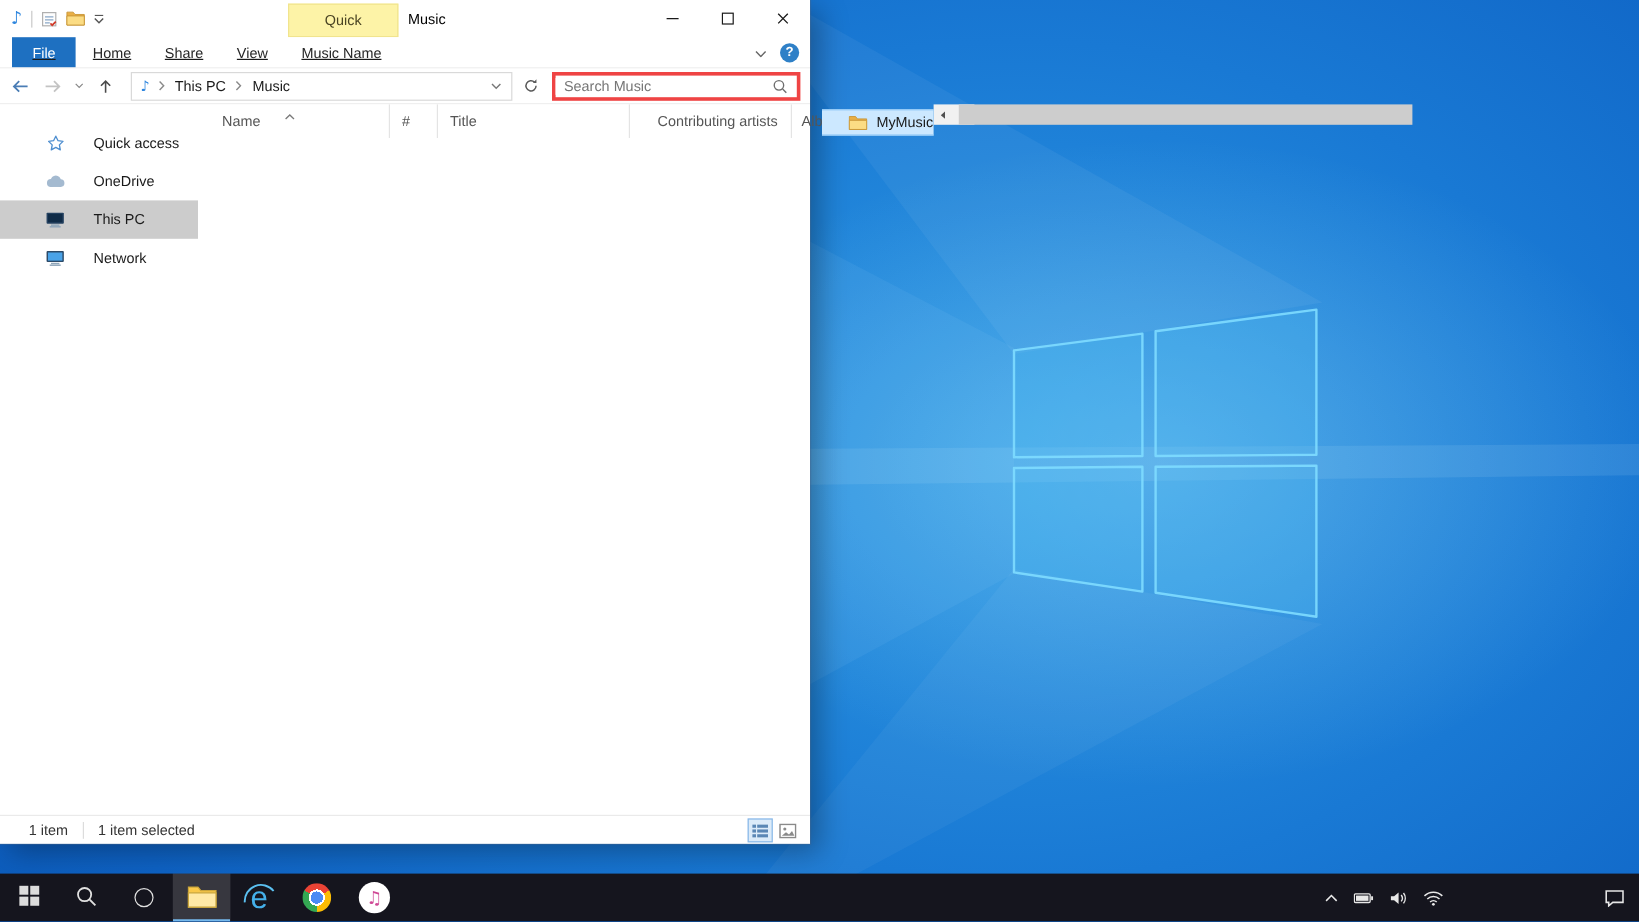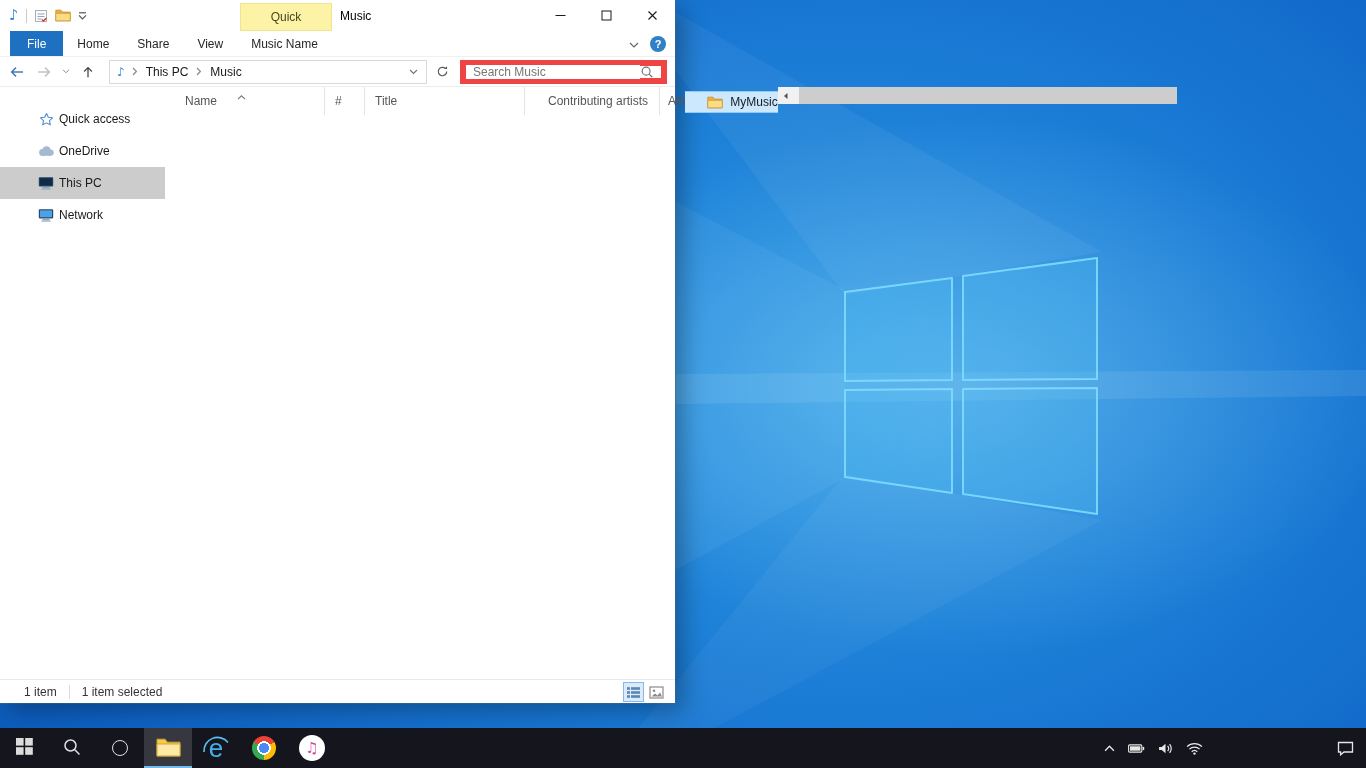--- a/index.html
+++ b/index.html
@@ -24,50 +24,50 @@
   .qat-btn{display:flex;align-items:center;justify-content:center;}
   .contextual-group{position:absolute;left:240px;top:3px;width:92px;height:28px;
     background:#fdf3a7;border:1px solid #f1e48e;display:flex;align-items:center;justify-content:center;
     color:#4a4423;}
   .window-title{position:absolute;left:340px;top:0;height:31px;display:flex;align-items:center;color:#000;}
   .caption-buttons{position:absolute;right:0;top:0;height:31px;display:flex;}
   .cap-btn{width:46px;height:31px;display:flex;align-items:center;justify-content:center;}
 
   
   .tabrow{height:26px;display:flex;align-items:stretch;padding-left:10px;position:relative;
-    border-bottom:1px solid #efefef;flex:0 0 auto;background:#fff;}
+    border-bottom:1px solid #efefef;flex:0 0 auto;background:#fff;text-decoration:underline;}
   .tab{padding:0 14px;display:flex;align-items:center;color:#262626;}
   .tab-file{background:#1e70c1;color:#fff;padding:0 17px;}
   .tabrow-right{position:absolute;right:9px;top:0;height:26px;display:flex;align-items:center;gap:11px;}
   .help-btn{width:16px;height:16px;border-radius:50%;background:#2f80c7;color:#fff;font-size:11px;
     font-weight:bold;display:flex;align-items:center;justify-content:center;}
 
   
   .navbar{height:30px;display:flex;align-items:center;padding:0 6px 0 4px;gap:2px;
     border-bottom:1px solid #ececec;flex:0 0 auto;background:#fff;}
   .nav-btn{width:25px;height:25px;display:flex;align-items:center;justify-content:center;flex:0 0 auto;}
   .nav-btn.narrow{width:15px;}
   .addressbar{width:318px;height:24px;border:1px solid #d9d9d9;background:#fff;margin-left:7px;
     display:flex;align-items:center;flex:0 0 auto;}
   .addr-note{font-family:"DejaVu Sans",sans-serif;font-size:12px;color:#2e86de;margin:0 4px 0 7px;line-height:1;}
   .crumb-chev{display:flex;align-items:center;padding:0 3px;}
   .crumb{padding:0 5px;color:#1a1a1a;}
   .addr-spacer{flex:1;}
   .addr-drop{padding:0 8px;display:flex;align-items:center;height:100%;}
   .refresh-btn{width:22px;height:24px;display:flex;align-items:center;justify-content:center;margin-left:2px;}
-  .searchbox{flex:1;height:24px;border:6px solid #ef4444;background:#fff;margin-left:5px;margin-right:2px;
+  .searchbox{flex:1;height:24px;border:3px solid #ef4444;background:#fff;margin-left:5px;margin-right:2px;
     display:flex;align-items:center;min-width:0;}
   .searchbox input{flex:1;min-width:0;border:none;outline:none;font:inherit;color:#333;padding:0 7px;}
   .searchbox input::placeholder{color:#767676;}
   .search-mag{margin-right:7px;display:flex;align-items:center;}
 
   
   .winbody{flex:1;display:flex;min-height:0;}
   .sidebar{width:165px;flex:0 0 auto;padding-top:16px;background:#fff;}
-  .side-item{height:32px;display:flex;align-items:center;gap:4px;padding-left:37px;}
+  .side-item{height:32px;display:flex;align-items:center;gap:23px;padding-left:37px;}
   .side-item.selected{background:#cccccc;}
   .side-icon{width:18px;display:flex;justify-content:center;flex:0 0 auto;}
   .side-label{white-space:nowrap;}
 
   .content{flex:1;display:flex;min-width:0;background:#fff;}
   .colheaders{height:28px;display:flex;color:#555;flex:0 0 auto;}
   .col{display:flex;align-items:center;border-right:1px solid #e4e4e4;position:relative;white-space:nowrap;overflow:hidden;}
   .col-name{width:160px;padding-left:20px;}
   .col-num{width:40px;padding-left:10px;}
   .col-title{width:160px;padding-left:10px;}

